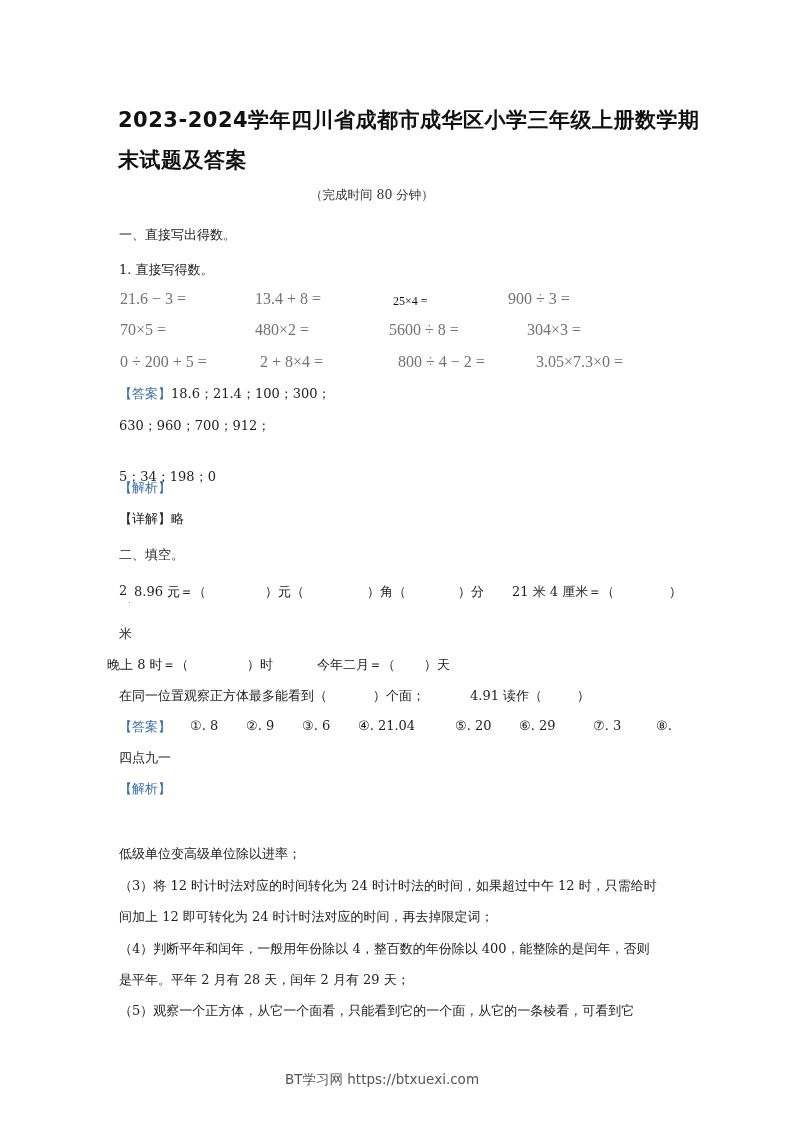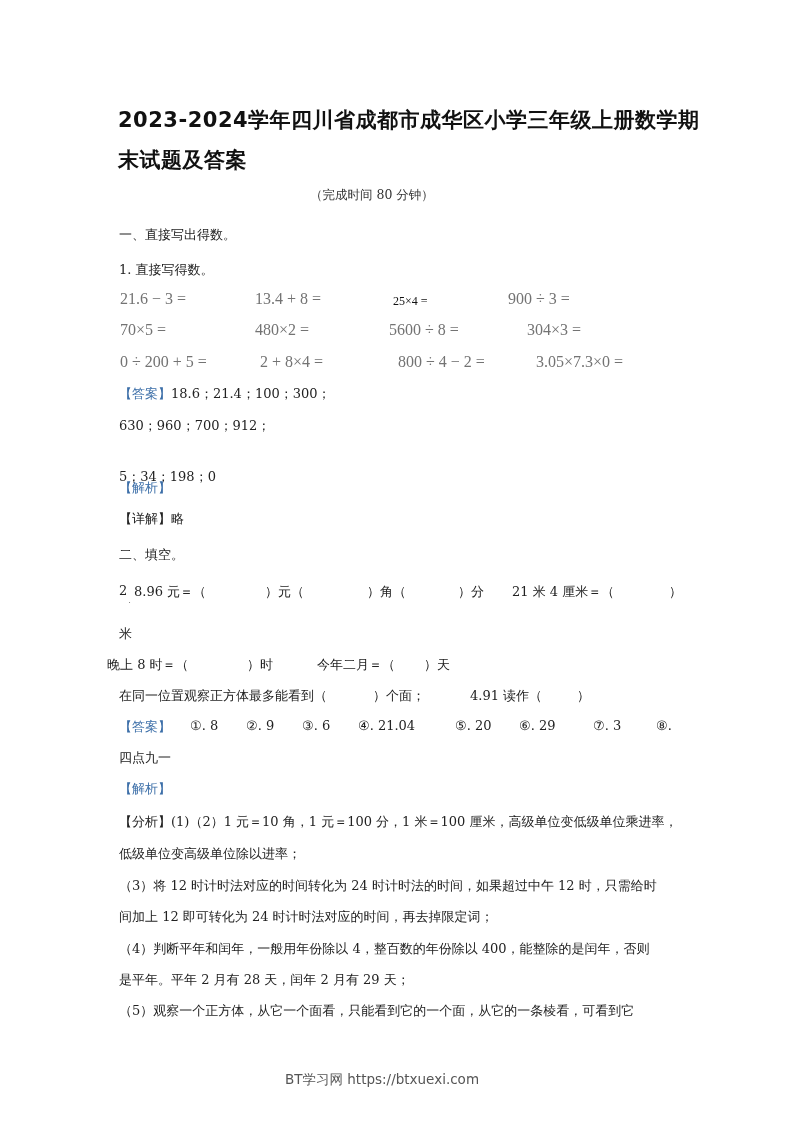--- a/index.html
+++ b/index.html
@@ -79,21 +79,20 @@
   <div class="abs txt" style="left:246px; top:718px;">②. 9</div>
   <div class="abs txt" style="left:302px; top:718px;">③. 6</div>
   <div class="abs txt" style="left:358px; top:718px;">④. 21.04</div>
   <div class="abs txt" style="left:455px; top:718px;">⑤. 20</div>
   <div class="abs txt" style="left:519px; top:718px;">⑥. 29</div>
   <div class="abs txt" style="left:593px; top:718px;">⑦. 3</div>
   <div class="abs txt" style="left:656px; top:718px;">⑧.</div>
   <div class="abs txt" style="left:119px; top:749px;">四点九一</div>
 
   <div class="abs txt blue" style="left:119px; top:780px;">【解析】</div>
-  <div class="abs txt" style="left:119px; top:813px;">【分析】(1)（2）1 元＝10 角，1 元＝100 分，1 米＝100 厘米，高级单位变低级单位乘进率，</div>
   <div class="abs txt" style="left:119px; top:845px;">低级单位变高级单位除以进率；</div>
   <div class="abs txt" style="left:119px; top:877px;">（3）将 12 时计时法对应的时间转化为 24 时计时法的时间，如果超过中午 12 时，只需给时</div>
   <div class="abs txt" style="left:119px; top:908px;">间加上 12 即可转化为 24 时计时法对应的时间，再去掉限定词；</div>
   <div class="abs txt" style="left:119px; top:940px;">（4）判断平年和闰年，一般用年份除以 4，整百数的年份除以 400，能整除的是闰年，否则</div>
   <div class="abs txt" style="left:119px; top:971px;">是平年。平年 2 月有 28 天，闰年 2 月有 29 天；</div>
   <div class="abs txt" style="left:119px; top:1002px;">（5）观察一个正方体，从它一个面看，只能看到它的一个面，从它的一条棱看，可看到它</div>
 
   <div class="abs footer" style="left:285px; top:1071px;">BT学习网 https://btxuexi.com</div>
 </div>
 

